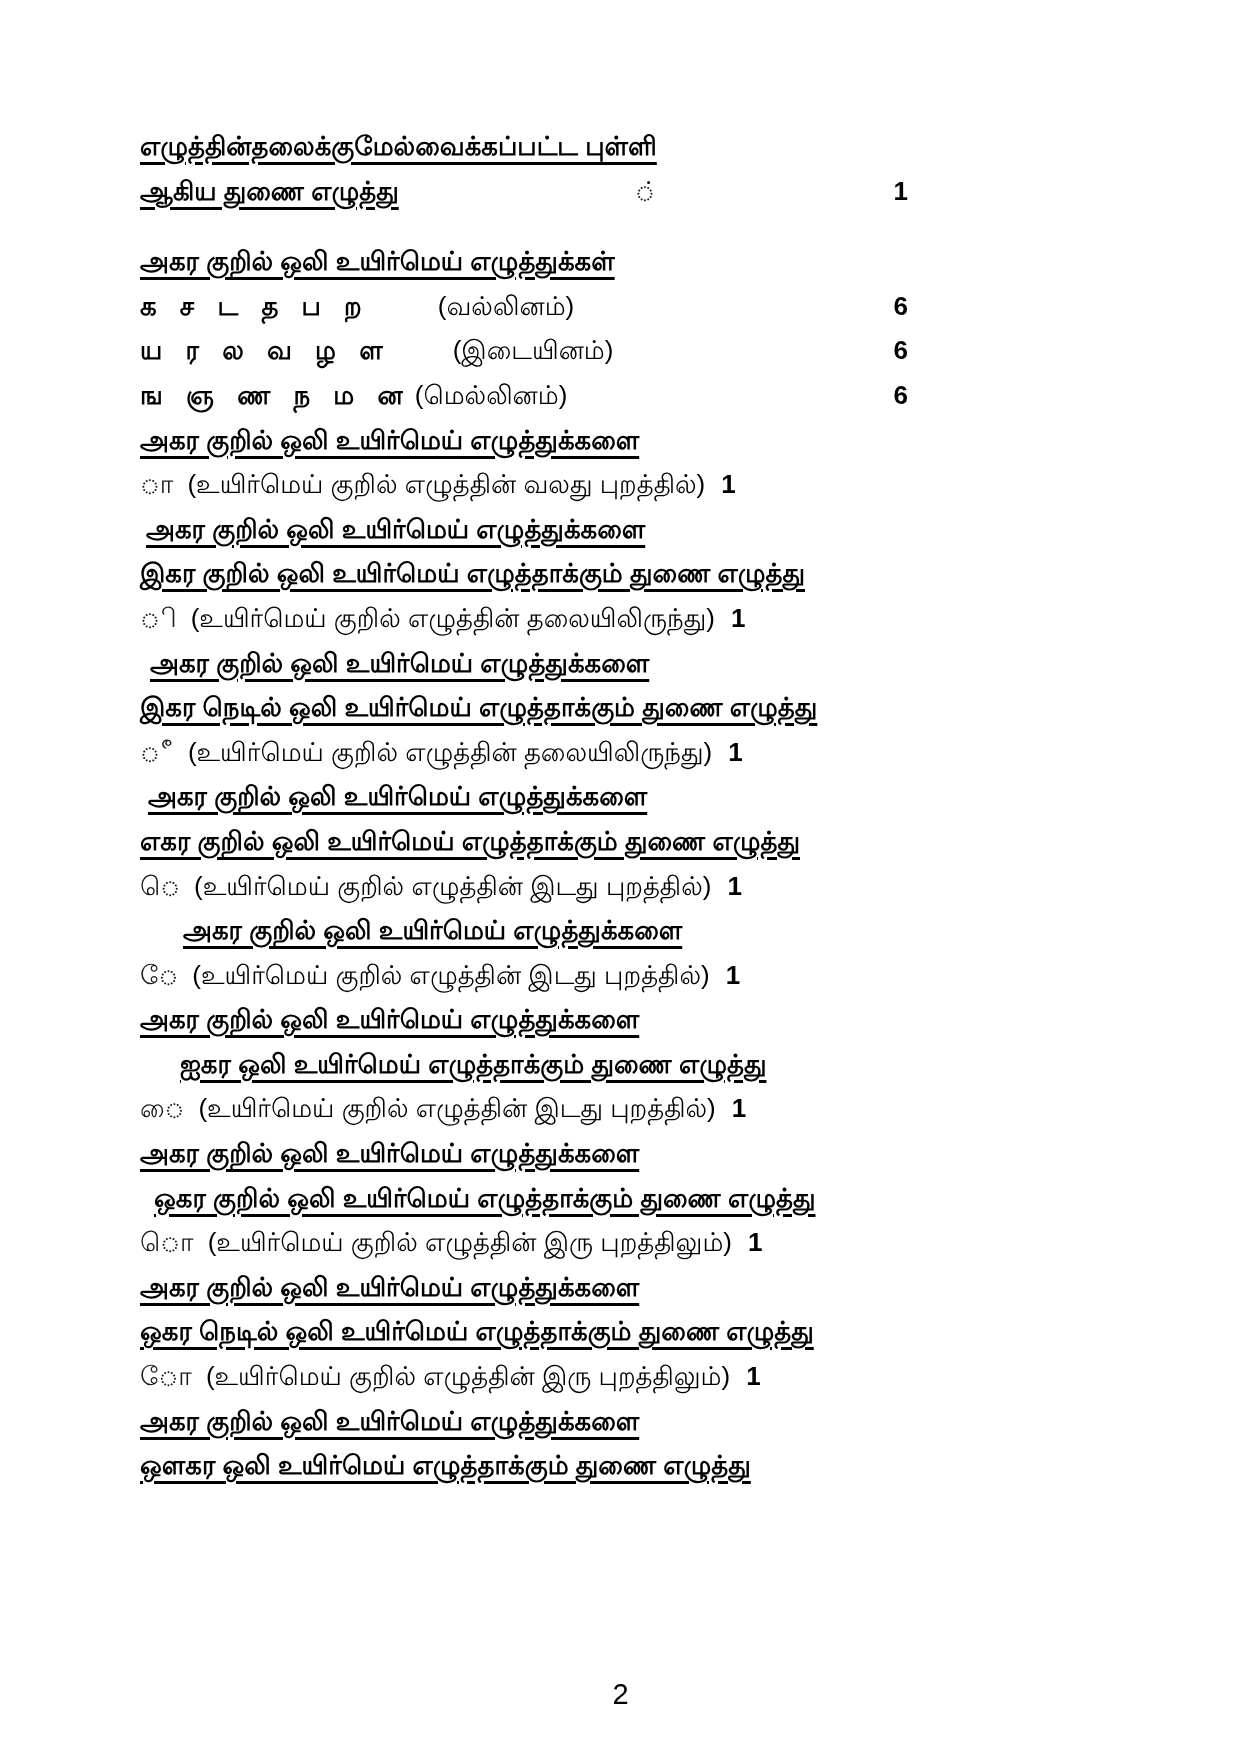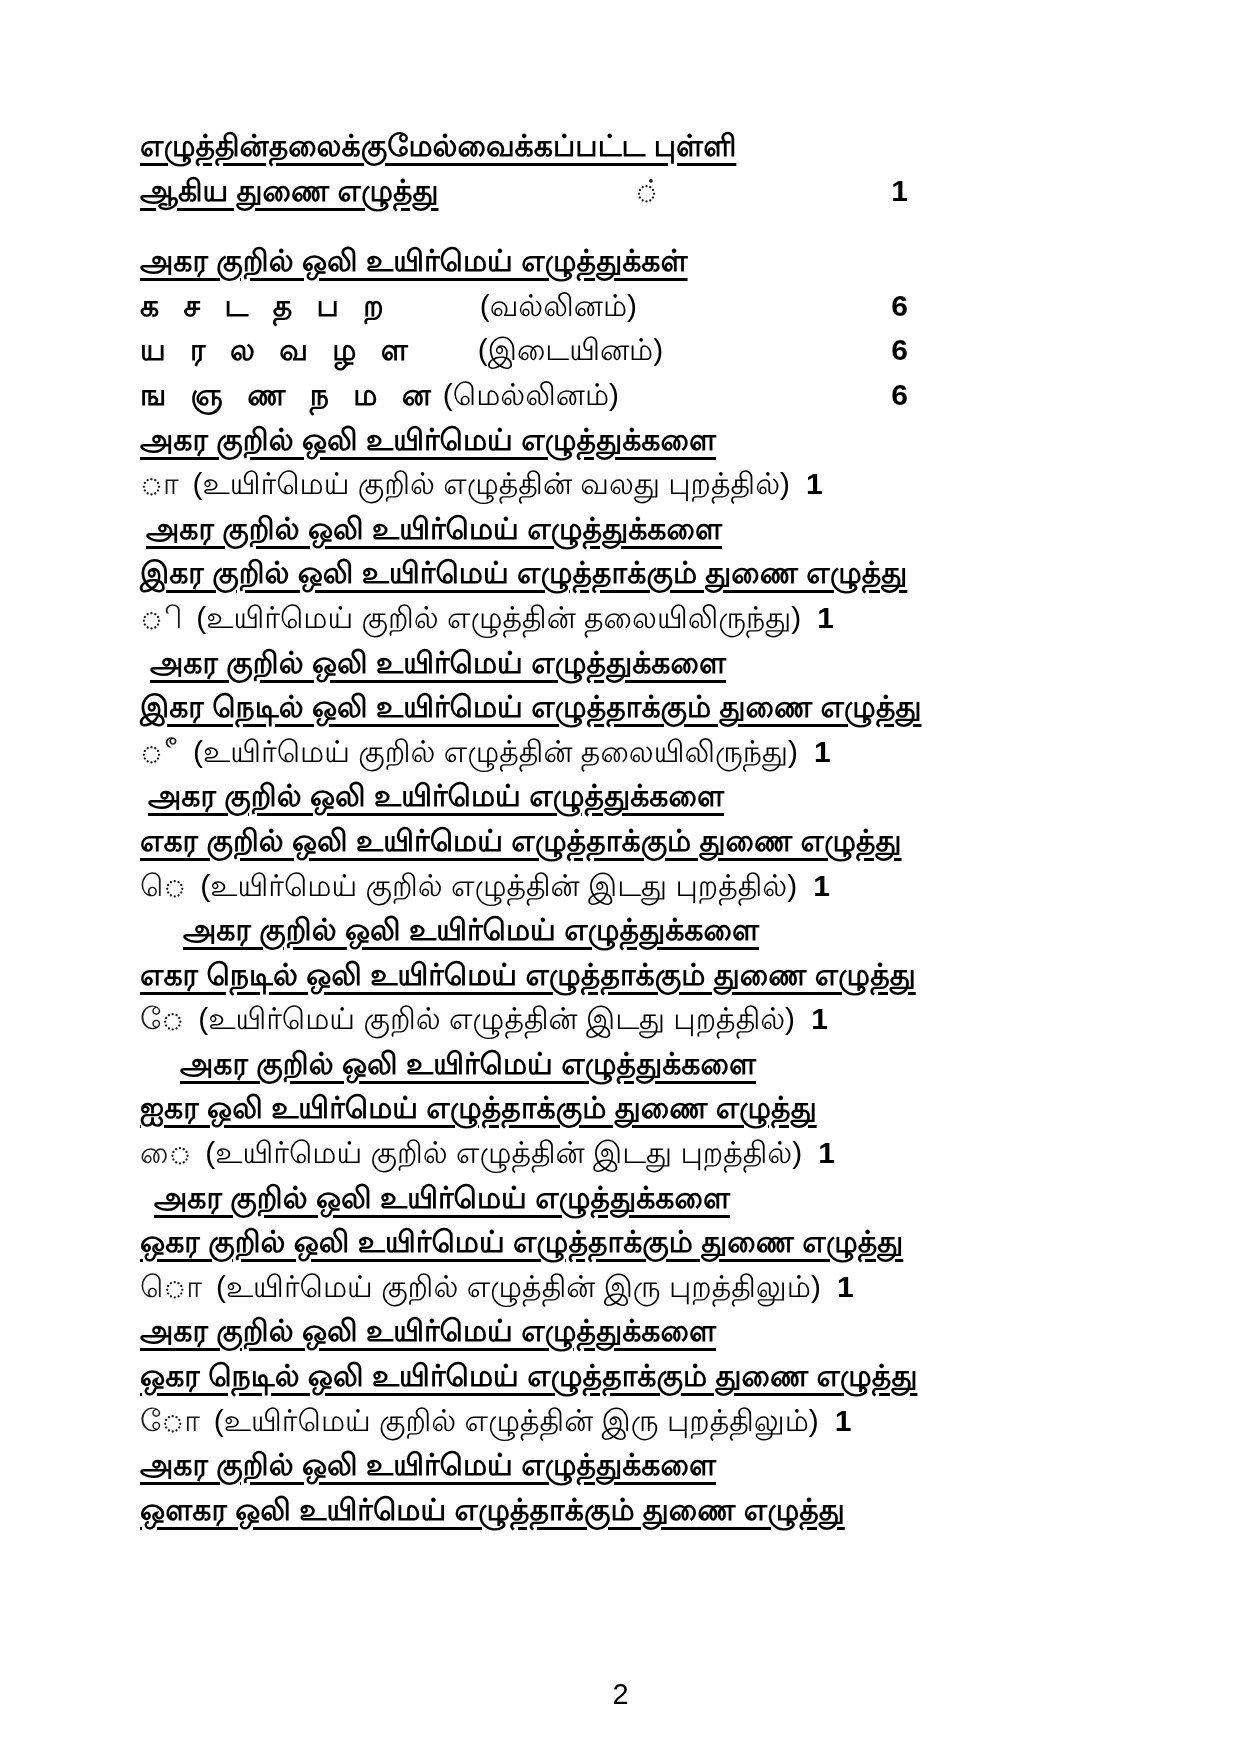--- a/index.html
+++ b/index.html
@@ -7,34 +7,34 @@
     width:1241px;height:1755px;background:#ffffff;color:#000;
     font-family:"Liberation Sans",sans-serif;
     position:relative;overflow:hidden;
   }
   #body-col{
     position:absolute;left:140px;top:126px;width:772px;
   }
   .row{
     position:relative;display:flex;align-items:baseline;
     height:44.6px;white-space:nowrap;
-    font-size:30px;font-weight:bold;line-height:40px;
+    font-size:26px;font-weight:bold;line-height:40px;
   }
   .row:nth-child(2){margin-top:0;text-align:center;}
   .row:nth-child(3){margin-top:26px;}
   .u{
     text-decoration:underline;
     text-underline-offset:7px;
     text-decoration-thickness:2.5px;
   }
   .num{margin-left:auto;padding-right:4px;font-weight:bold;}
   
   .k-series .letters{letter-spacing:8px;}
   .k-series .paren{font-weight:normal;}
-  .row:nth-child(4) .paren{margin-left:88px;}
+  .row:nth-child(4) .paren{margin-left:68px;}
   .row:nth-child(5) .paren{margin-left:62px;}
   .row:nth-child(6) .paren{margin-left:4px;}
   
   .k-marker{font-weight:normal;}
   .k-marker .sym{color:#1a1a1a;}
   .k-marker .paren{margin-left:14px;text-align:right;}
   .k-marker .mnum{margin-left:16px;font-weight:bold;}
   .row:nth-child(9){padding-left:6px;}
   .row:nth-child(12){padding-left:10px;}
   .row:nth-child(15){padding-left:8px;}
@@ -117,23 +117,20 @@
       <span class="txt u">எகர குறில் ஒலி உயிர்மெய் எழுத்தாக்கும் துணை எழுத்து</span>
     </div>
     <div class="row k-marker">
       <span class="sym">◌ெ</span>
       <span class="paren">(உயிர்மெய் குறில் எழுத்தின் இடது புறத்தில்)</span>
       <span class="mnum">1</span>
     </div>
     <div class="row k-u">
       <span class="txt u">அகர குறில் ஒலி உயிர்மெய் எழுத்துக்களை</span>
     </div>
-    <div class="row k-u">
-      <span class="txt u">எகர நெடில் ஒலி உயிர்மெய் எழுத்தாக்கும் துணை எழுத்து</span>
-    </div>
     <div class="row k-marker">
       <span class="sym">◌ே</span>
       <span class="paren">(உயிர்மெய் குறில் எழுத்தின் இடது புறத்தில்)</span>
       <span class="mnum">1</span>
     </div>
     <div class="row k-u">
       <span class="txt u">அகர குறில் ஒலி உயிர்மெய் எழுத்துக்களை</span>
     </div>
     <div class="row k-u">
       <span class="txt u">ஐகர ஒலி உயிர்மெய் எழுத்தாக்கும் துணை எழுத்து</span>

